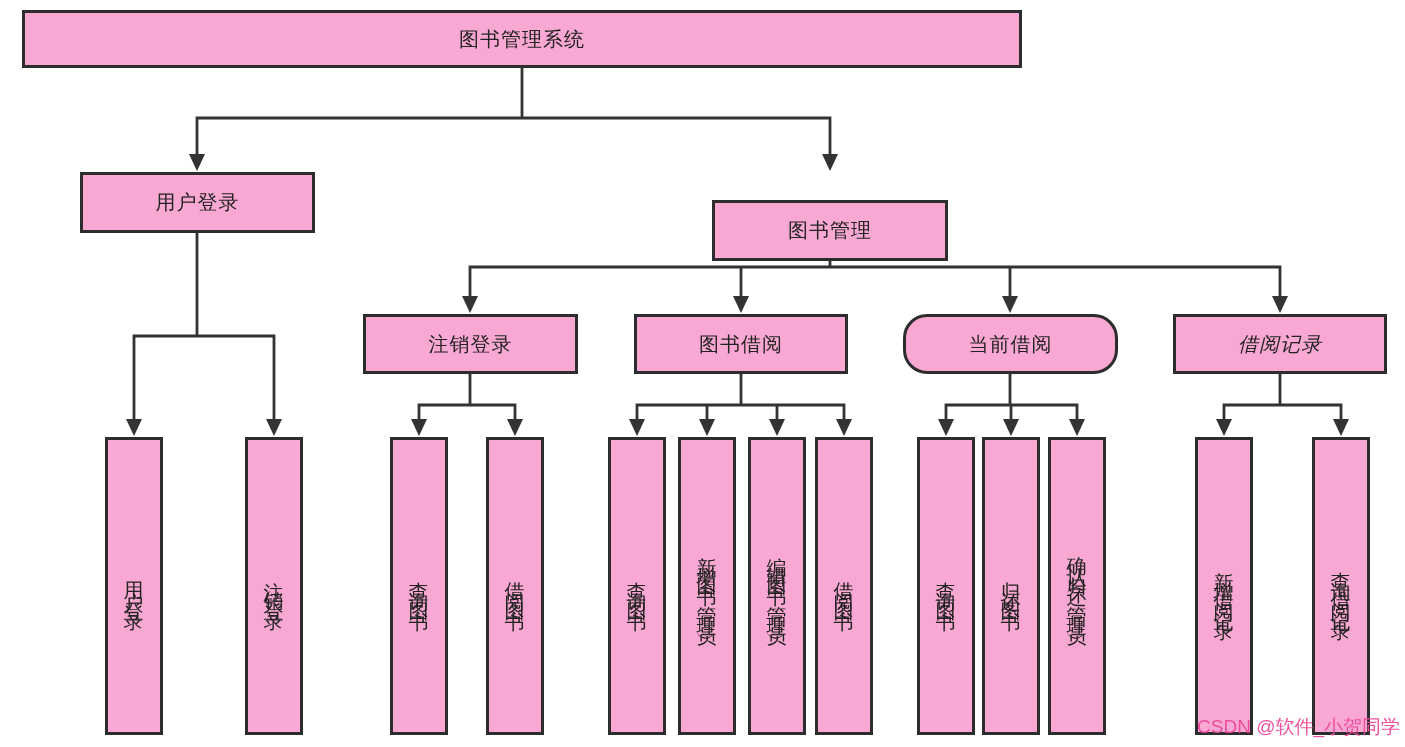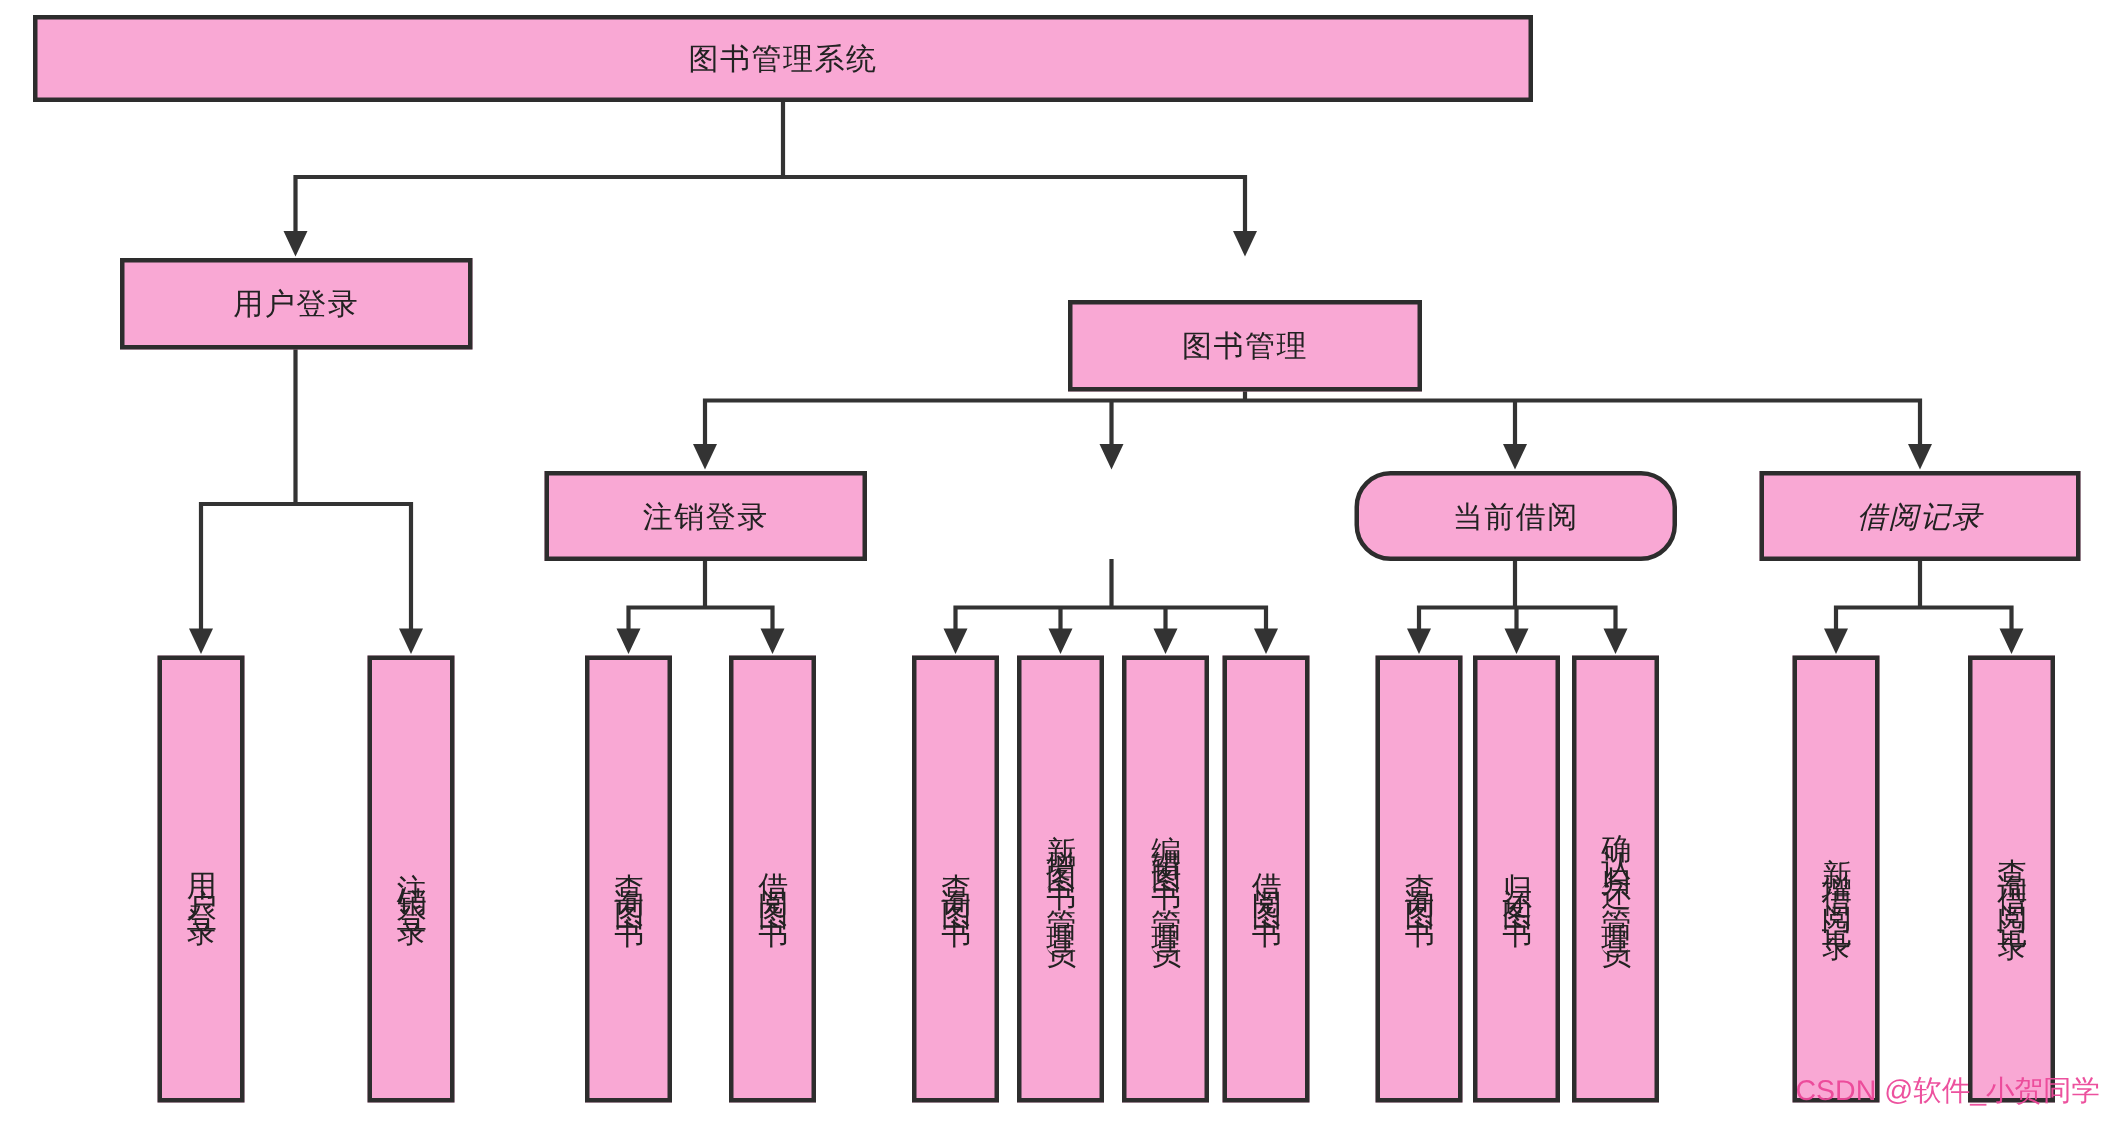--- a/index.html
+++ b/index.html
@@ -140,20 +140,23 @@
   <div class="box h b-login">
     <span>用户登录</span>
   </div>
   <div class="box h b-mgmt">
     <span>图书管理</span>
   </div>
 
   <div class="box h b-s0">
     <span>注销登录</span>
   </div>
+  <div class="box h b-s1">
+    <span>图书借阅</span>
+  </div>
   <div class="box h b-s2">
     <span>当前借阅</span>
   </div>
   <div class="box h b-s3">
     <span>借阅记录</span>
   </div>
 
   <div class="box v leaf b-l0">
     <span>用户登录</span>
   </div>

